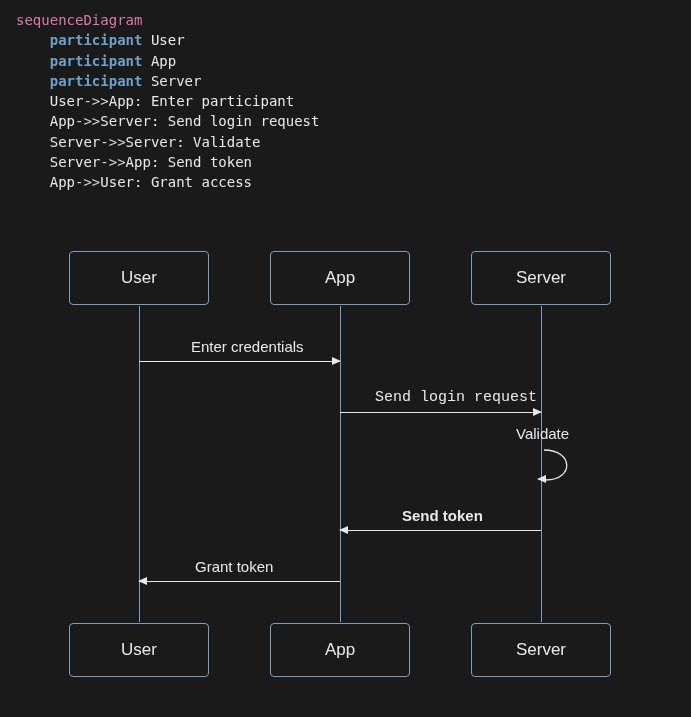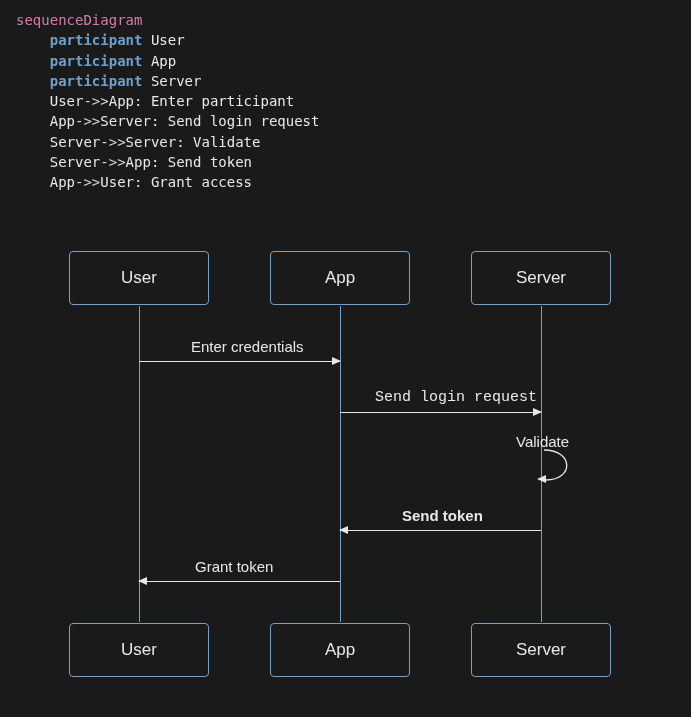--- a/index.html
+++ b/index.html
@@ -158,21 +158,21 @@
   <div class="msg arrow-right" style="left:340px; width:201px; top:173px;">
     <div class="msg-label" style="left:35px;font-family:Liberation Mono, monospace;">Send login request</div>
   </div>
 
   <div class="self-loop" style="left:544px; top:207px;">
     <svg width="40" height="40" viewBox="0 0 40 40">
       <path d="M0 4 C 30 4, 30 34, 2 34" fill="none" stroke="#e8e8e8" stroke-width="1.3"></path>
     </svg>
     <div class="arrowhead"></div>
   </div>
-  <div class="self-label" style="left:516px; top:186px;margin-top:8px;">Validate</div>
+  <div class="self-label" style="left:516px; top:186px;">Validate</div>
 
   <div class="msg arrow-left" style="left:340px; width:201px; top:291px;font-weight:bold;">
     <div class="msg-label" style="left:62px;">Send token</div>
   </div>
 
   <div class="msg arrow-left" style="left:139px; width:201px; top:342px;">
     <div class="msg-label" style="left:56px;">Grant token</div>
   </div>
 </div>
 

